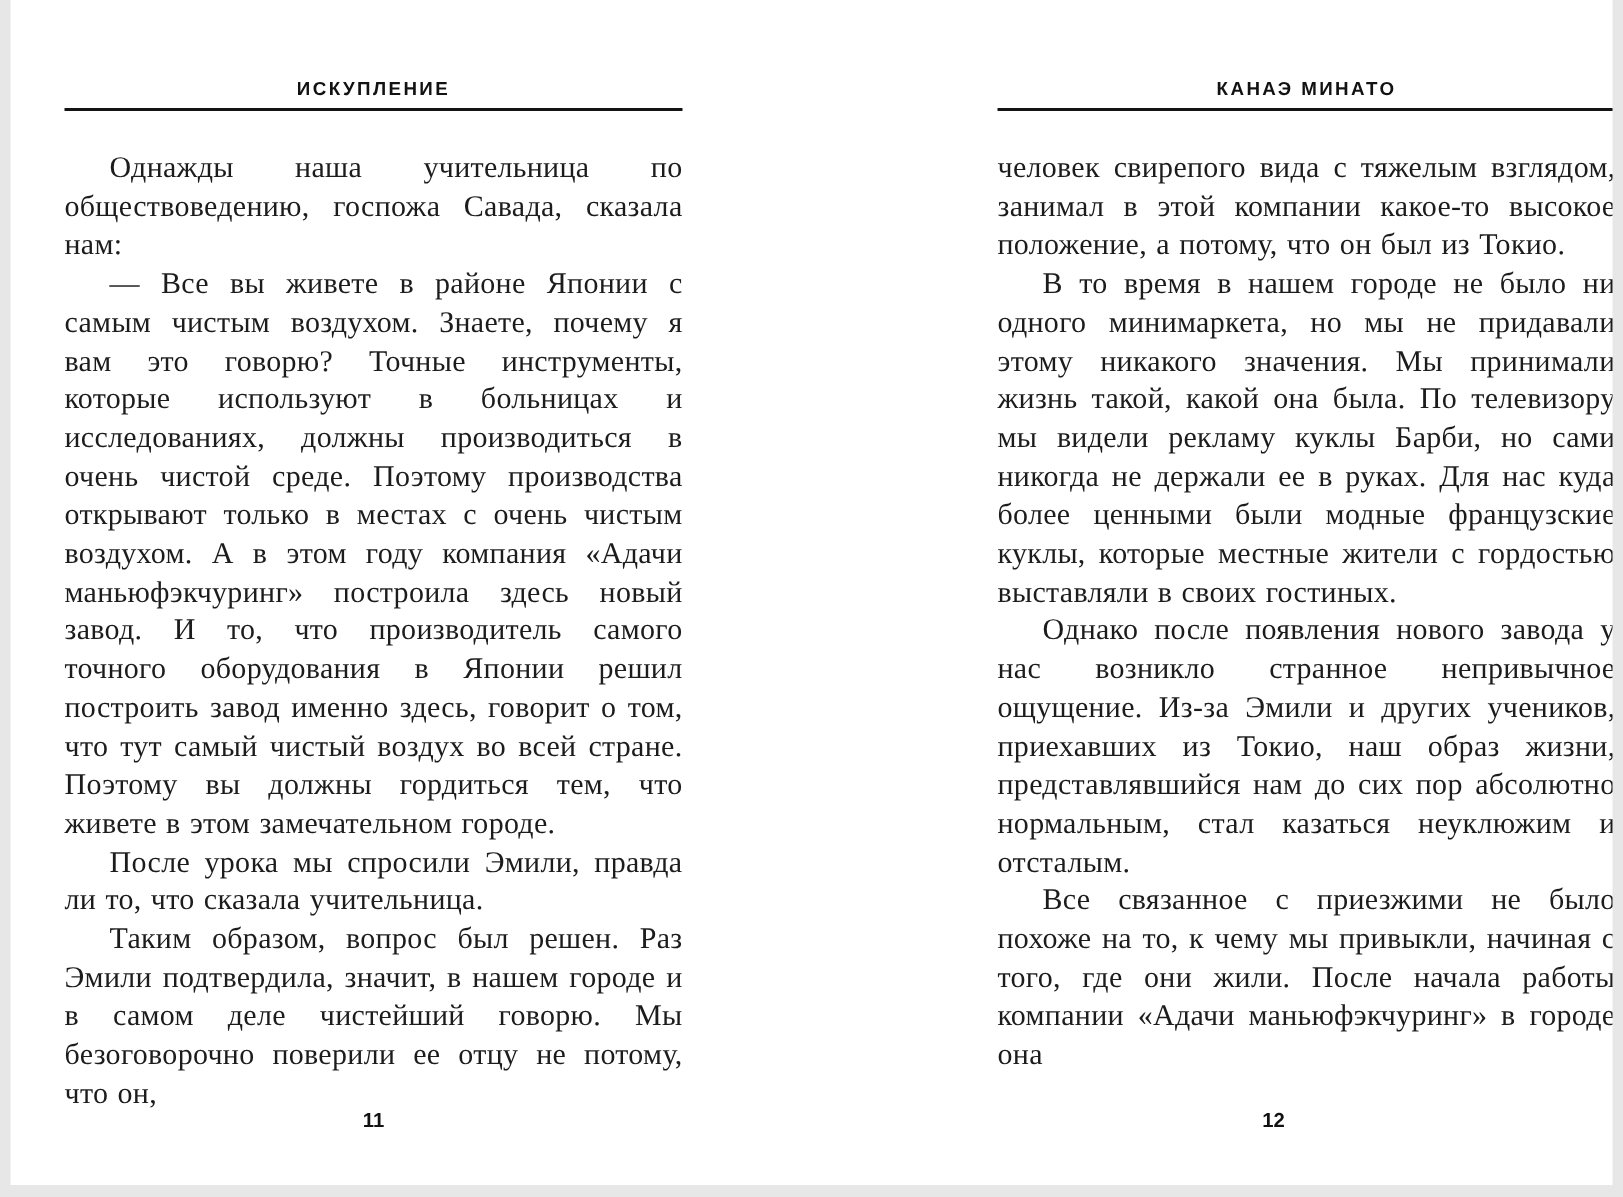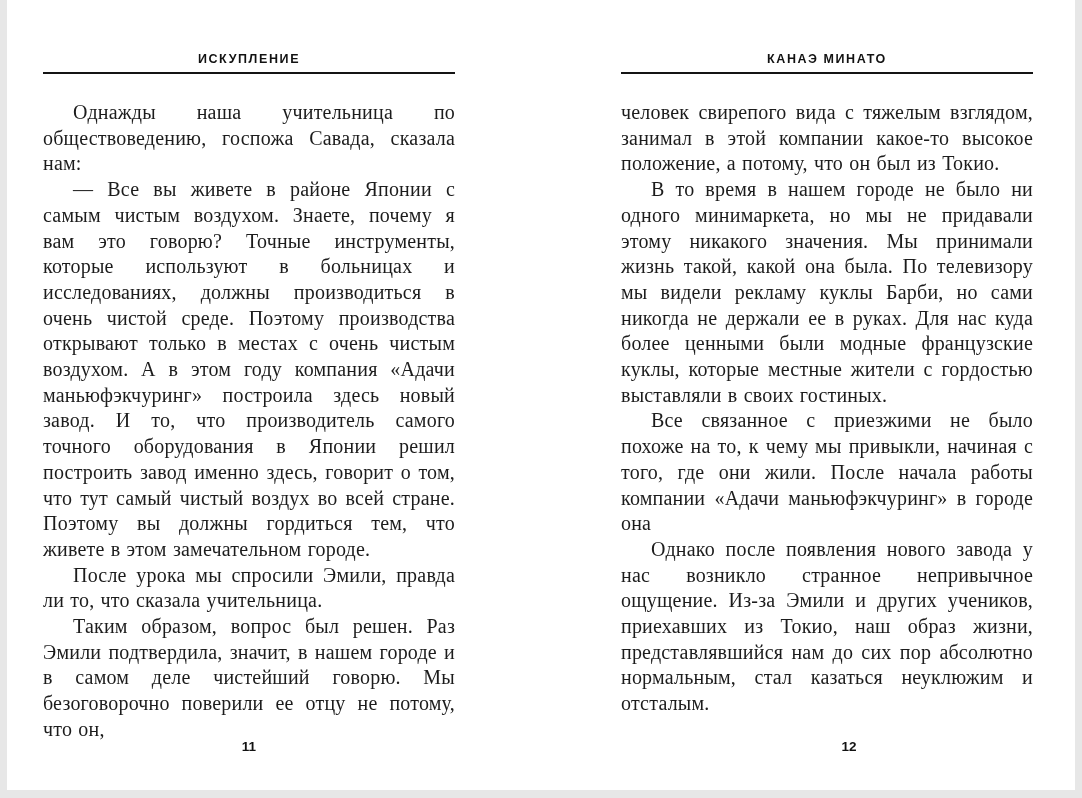--- a/index.html
+++ b/index.html
@@ -33,21 +33,21 @@
     position: relative;
     width: 541px;
     height: 798px;
     background: #ffffff;
   }
   .col {
     position: relative;
     width: 412px;
   }
   .page-left  .col { margin-left: 43px; }
-  .page-right .col { margin-left: 64px; }
+  .page-right .col { margin-left: 108px; }
 
   .running-head {
     margin-top: 52px;
     text-align: center;
     font-family: "Liberation Sans", sans-serif;
     font-weight: bold;
     font-size: 12.5px;
     letter-spacing: 1.6px;
     color: #121212;
   }
@@ -104,22 +104,22 @@
     <div class="page-number">11</div>
   </div>
 
   <div class="page page-right">
     <div class="col">
       <div class="running-head">КАНАЭ МИНАТО</div>
       <div class="head-rule"></div>
       <div class="page-body" id="right-body">
           <p class="para no-indent">человек свирепого вида с тяжелым взглядом, занимал в этой компании какое-то высокое положение, а потому, что он был из Токио.</p>
           <p class="para">В то время в нашем городе не было ни одного минимаркета, но мы не придавали этому никакого значения. Мы принимали жизнь такой, какой она была. По телевизору мы видели рекламу куклы Барби, но сами никогда не держали ее в руках. Для нас куда более ценными были модные французские куклы, которые местные жители с гордостью выставляли в своих гостиных.</p>
+          <p class="para">Однако после появления нового завода у нас возникло странное непривычное ощущение. Из-за Эмили и других учеников, приехавших из Токио, наш образ жизни, представлявшийся нам до сих пор абсолютно нормальным, стал казаться неуклюжим и отсталым.</p>
           <p class="para">Все связанное с приезжими не было похоже на то, к чему мы привыкли, начиная с того, где они жили. После начала работы компании «Адачи маньюфэкчуринг» в городе она</p>
-          <p class="para">Однако после появления нового завода у нас возникло странное непривычное ощущение. Из-за Эмили и других учеников, приехавших из Токио, наш образ жизни, представлявшийся нам до сих пор абсолютно нормальным, стал казаться неуклюжим и отсталым.</p>
         </div>
     </div>
     <div class="page-number">12</div>
   </div>
 
 </div>
 
 <div class="frame-edge frame-left"></div>
 <div class="frame-edge frame-right"></div>
 <div class="frame-edge frame-bottom"></div>

